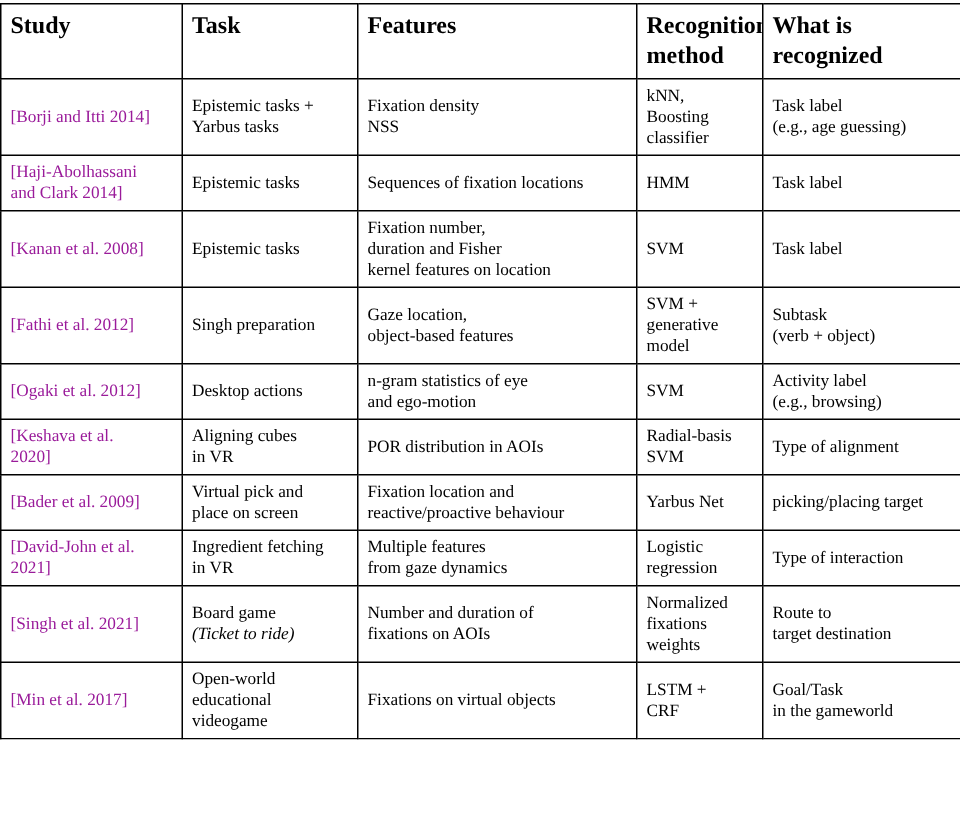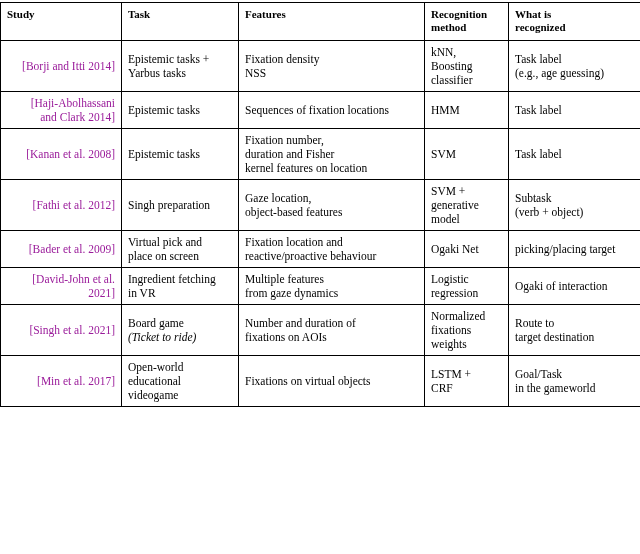--- a/index.html
+++ b/index.html
@@ -28,31 +28,30 @@
   table.results td {
     border: 1px solid #000000;
     padding: 4px 6px;
     box-sizing: border-box;
     overflow: hidden;
   }
   table.results th {
     text-align: left;
     vertical-align: top;
     font-weight: bold;
-    font-size: 11px;
+    font-size: 16px;
     padding-top: 5px;
     padding-bottom: 5px;
     margin-left: 39px;
   }
   table.results td {
     vertical-align: middle;
   }
   td.col-study {
     color: var(--citation-color, #9a1b9a);
-    text-align: right;
   }
 </style>
 </head>
 <body>
 
 <div class="page">
 
   <table class="results">
     <colgroup>
       <col style="width:121px">
@@ -93,32 +92,46 @@
           <td class="col-recognized">Task label</td>
         </tr>
         <tr>
           <td class="col-study">[Fathi et al. 2012]</td>
           <td class="col-task">Singh preparation</td>
           <td class="col-features">Gaze location,<br>object-based features</td>
           <td class="col-method">SVM +<br>generative<br>model</td>
           <td class="col-recognized">Subtask<br>(verb + object)</td>
         </tr>
         <tr>
+          <td class="col-study">[Ogaki et al. 2012]</td>
+          <td class="col-task">Desktop actions</td>
+          <td class="col-features">n-gram statistics of eye<br>and ego-motion</td>
+          <td class="col-method">SVM</td>
+          <td class="col-recognized">Activity label<br>(e.g., browsing)</td>
+        </tr>
+        <tr>
+          <td class="col-study">[Keshava et al.<br>2020]</td>
+          <td class="col-task">Aligning cubes<br>in VR</td>
+          <td class="col-features">POR distribution in AOIs</td>
+          <td class="col-method">Radial-basis<br>SVM</td>
+          <td class="col-recognized">Type of alignment</td>
+        </tr>
+        <tr>
           <td class="col-study">[Bader et al. 2009]</td>
           <td class="col-task">Virtual pick and<br>place on screen</td>
           <td class="col-features">Fixation location and<br>reactive/proactive behaviour</td>
-          <td class="col-method">Ogaki Net</td>
+          <td class="col-method">Yarbus Net</td>
           <td class="col-recognized">picking/placing target</td>
         </tr>
         <tr>
           <td class="col-study">[David-John et al.<br>2021]</td>
           <td class="col-task">Ingredient fetching<br>in VR</td>
           <td class="col-features">Multiple features<br>from gaze dynamics</td>
           <td class="col-method">Logistic<br>regression</td>
-          <td class="col-recognized">Ogaki of interaction</td>
+          <td class="col-recognized">Type of interaction</td>
         </tr>
         <tr>
           <td class="col-study">[Singh et al. 2021]</td>
           <td class="col-task">Board game<br><i>(Ticket to ride)</i></td>
           <td class="col-features">Number and duration of<br>fixations on AOIs</td>
           <td class="col-method">Normalized<br>fixations<br>weights</td>
           <td class="col-recognized">Route to<br>target destination</td>
         </tr>
         <tr>
           <td class="col-study">[Min et al. 2017]</td>

